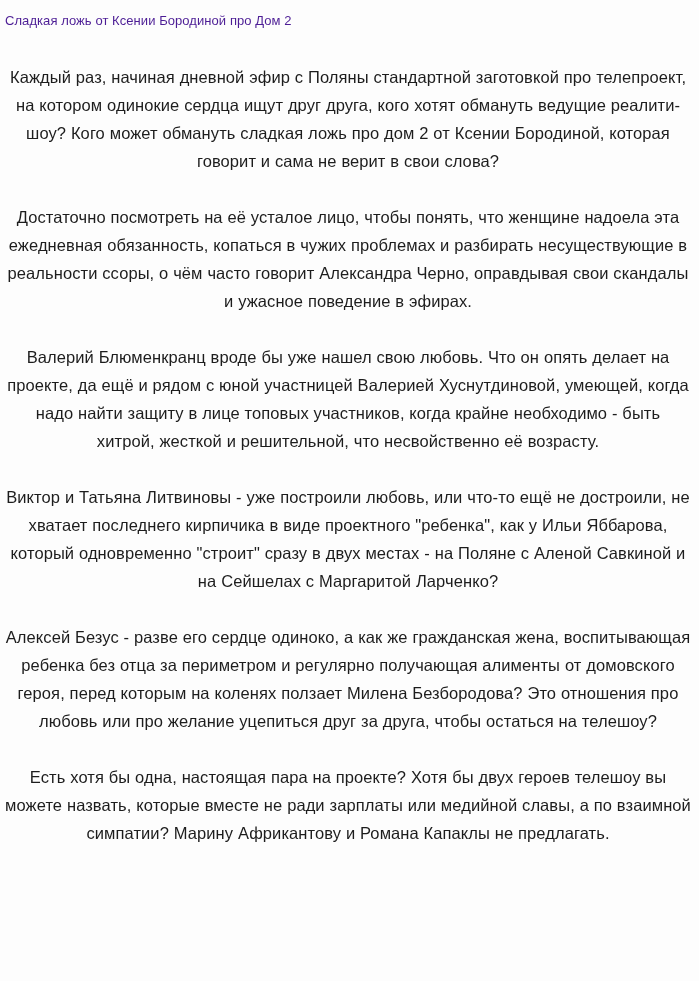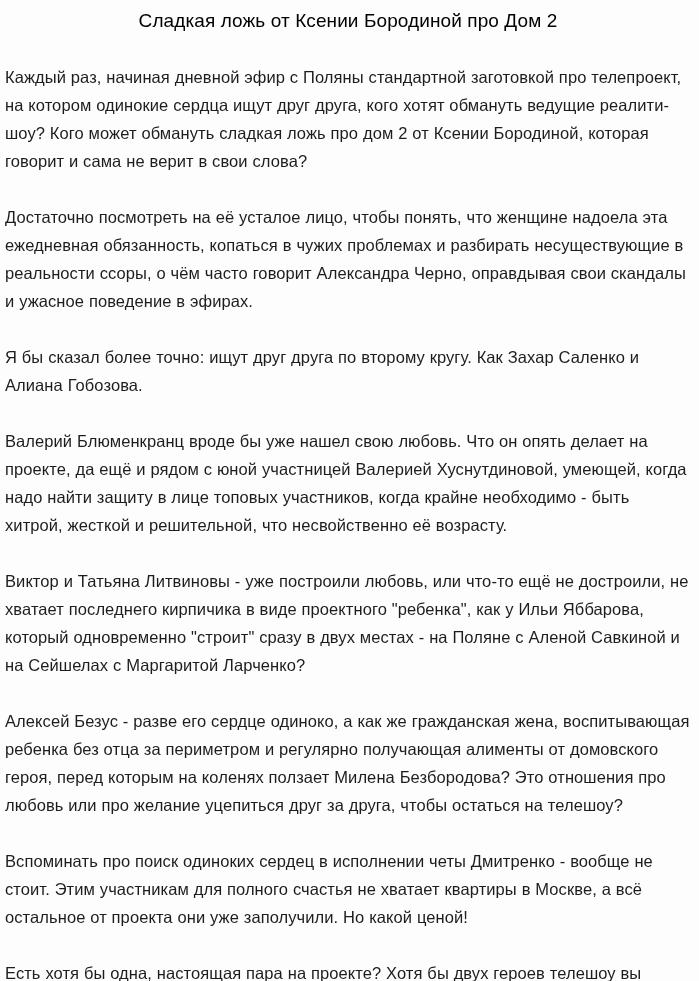--- a/index.html
+++ b/index.html
@@ -14,56 +14,53 @@
     font-family: "Liberation Sans", sans-serif;
     color: #1d1d1d;
     overflow: hidden;
   }
   #article {
     box-sizing: border-box;
     width: 699px;
     padding: 7px 8px 0 5px;
   }
   .title {
-    font-size: 19px;
+    font-size: 13px;
     line-height: 28px;
     margin: 0;
     font-weight: 400;
-    color: #000000;
+    color: #4c1d95;
     letter-spacing: 0.005em;
     white-space: nowrap;
-    text-align: center;
   }
   .spacer {
     height: 28px;
   }
   .para {
     font-size: 16.5px;
     line-height: 28px;
     margin: 0 0 28px 0;
     color: #1d1d1d;
     letter-spacing: 0.005em;
-    text-align: left;
+    text-align: center;
     word-spacing: 0.01em;
   }
   .para:last-child {
     margin-bottom: 0;
   }
 </style>
 </head>
 <body style="background: rgb(253, 253, 253); color: rgb(29, 29, 29);">
 
 <div id="article">
 
   <h1 class="title">Сладкая ложь от Ксении Бородиной про Дом 2</h1>
 
   <div class="spacer"></div>
 
   <p class="para">Каждый раз, начиная дневной эфир с Поляны стандартной заготовкой про телепроект, на котором одинокие сердца ищут друг друга, кого хотят обмануть ведущие реалити-шоу? Кого может обмануть сладкая ложь про дом 2 от Ксении Бородиной, которая говорит и сама не верит в свои слова?</p>
   <p class="para">Достаточно посмотреть на её усталое лицо, чтобы понять, что женщине надоела эта ежедневная обязанность, копаться в чужих проблемах и разбирать несуществующие в реальности ссоры, о чём часто говорит Александра Черно, оправдывая свои скандалы и ужасное поведение в эфирах.</p>
-  <p class="para">Я бы сказал более точно: ищут друг друга по второму кругу. Как Захар Саленко и Алиана Гобозова.</p>
   <p class="para">Валерий Блюменкранц вроде бы уже нашел свою любовь. Что он опять делает на проекте, да ещё и рядом с юной участницей Валерией Хуснутдиновой, умеющей, когда надо найти защиту в лице топовых участников, когда крайне необходимо - быть хитрой, жесткой и решительной, что несвойственно её возрасту.</p>
   <p class="para">Виктор и Татьяна Литвиновы - уже построили любовь, или что-то ещё не достроили, не хватает последнего кирпичика в виде проектного "ребенка", как у Ильи Яббарова, который одновременно "строит" сразу в двух местах - на Поляне с Аленой Савкиной и на Сейшелах с Маргаритой Ларченко?</p>
   <p class="para">Алексей Безус - разве его сердце одиноко, а как же гражданская жена, воспитывающая ребенка без отца за периметром и регулярно получающая алименты от домовского героя, перед которым на коленях ползает Милена Безбородова? Это отношения про любовь или про желание уцепиться друг за друга, чтобы остаться на телешоу?</p>
-  <p class="para">Вспоминать про поиск одиноких сердец в исполнении четы Дмитренко - вообще не стоит. Этим участникам для полного счастья не хватает квартиры в Москве, а всё остальное от проекта они уже заполучили. Но какой ценой!</p>
   <p class="para"><span>Есть хотя бы одна, настоящая пара на проекте? Хотя бы двух героев телешоу вы можете назвать, которые вместе не ради зарплаты или медийной славы, а по взаимной симпатии? Марину Африкантову и Романа Капаклы не предлагать.</span></p>
 
 </div>
 
 </body></html>

